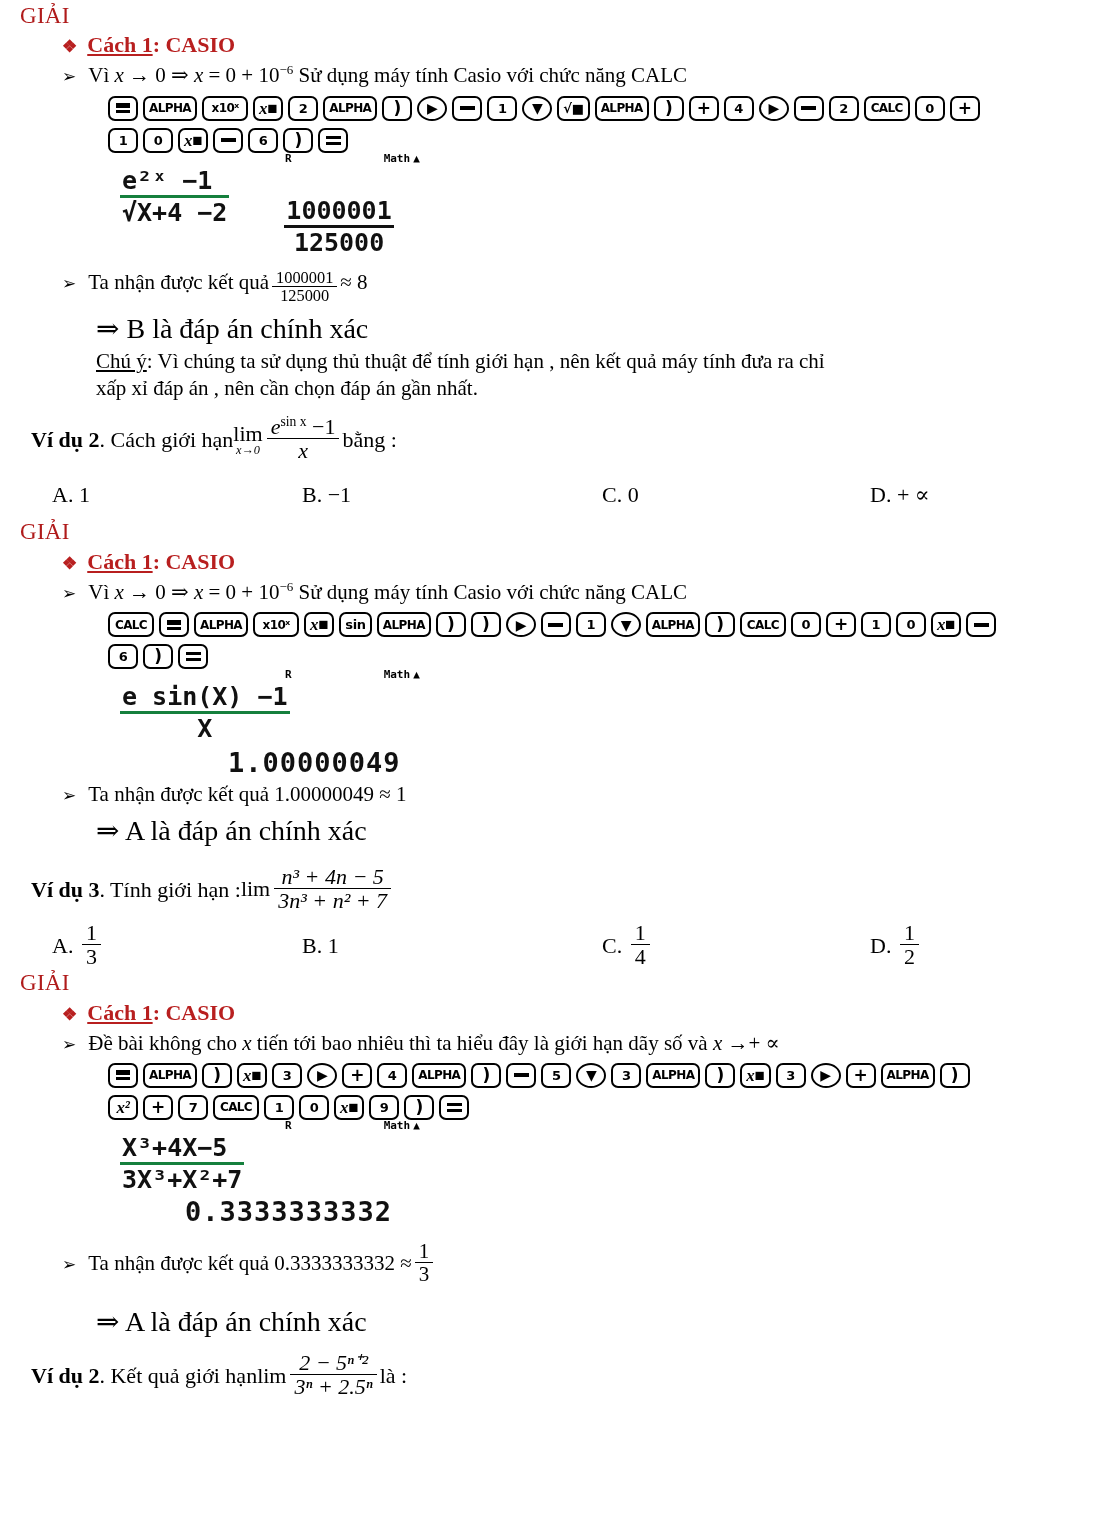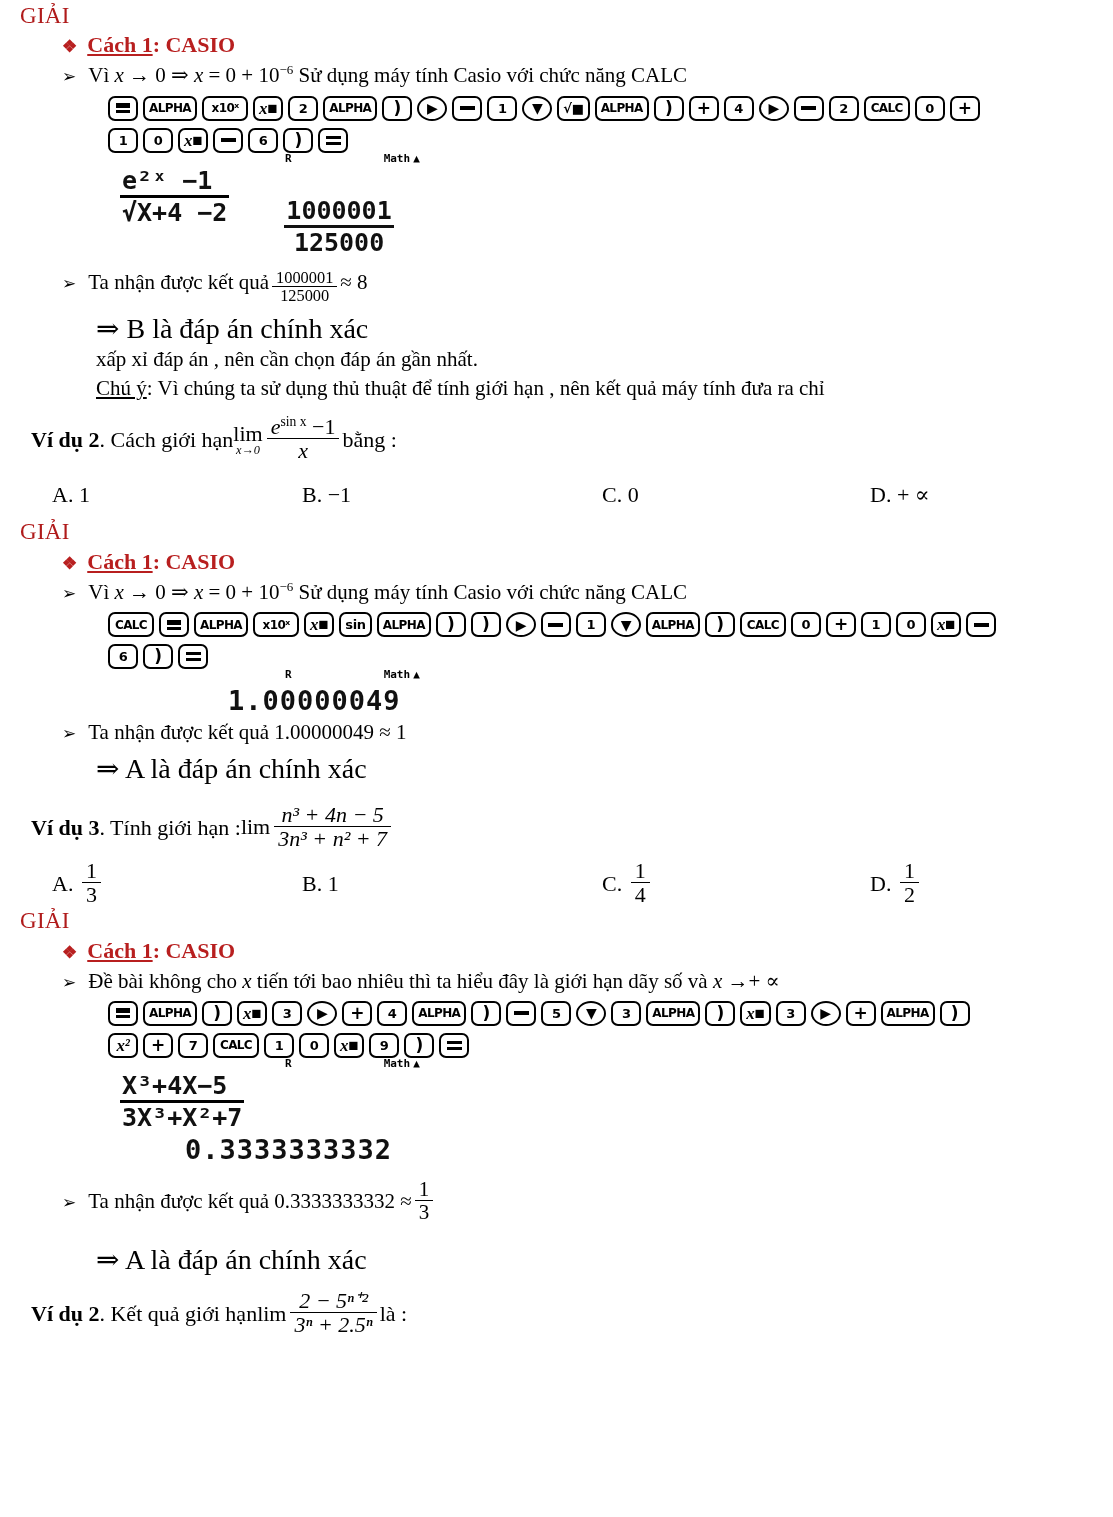--- a/index.html
+++ b/index.html
@@ -158,21 +158,21 @@
     font-weight: bold;
     color: #111;
     letter-spacing: 0px;
   }
   .lcdfrac {
     display: inline-block;
     text-align: left;
     line-height: 1.08;
     font-size: 25px;
   }
-  .lcdfrac .n { display:block; border-bottom: 3px solid #000000; padding: 0 2px 1px 2px; }
+  .lcdfrac .n { display:block; border-bottom: 3px solid #15803d; padding: 0 2px 1px 2px; }
   .lcdfrac .d { display:block; padding: 1px 2px 0 2px; text-align: center; }
   .lcdres { font-size: 27px; letter-spacing: 1px; }
   .lcdresfrac { display:inline-block; text-align:center; line-height:1.08; font-size:25px; }
   .lcdresfrac .n { display:block; border-bottom:3px solid #111; padding: 0 2px 1px 2px; }
   .lcdresfrac .d { display:block; padding: 1px 2px 0 2px; }
 
   .row { display: flex; align-items: flex-start; }
 </style>
 </head>
 <body>
@@ -270,24 +270,24 @@
       <span class="frac small">
         <span class="num">1000001</span>
         <span class="den">125000</span>
       </span>
       <span>≈</span>&nbsp;<span>8</span>
     </span>
   </div>
 
   <div class="indent-txt">⇒ B là đáp án chính xác</div>
 
-  <div class="indent-txt2" style="margin-top:0;">xấp xỉ đáp án , nên cần chọn đáp án gần nhất.</div>
   <div class="indent-txt2">
     <span class="note-head">Chú ý</span><span>: Vì chúng ta sử dụng thủ thuật để tính giới hạn , nên kết quả máy tính đưa ra chỉ</span>
   </div>
+  <div class="indent-txt2" style="margin-top:0;">xấp xỉ đáp án , nên cần chọn đáp án gần nhất.</div>
 
   
   <div class="vidu">
     <b>Ví dụ 2</b>
       <span>. Cách giới hạn </span>
     <span class="lim">
       <span class="lt">lim</span>
       <span class="lb"><i class="v">x→0</i></span>
     </span>
     <span class="frac">
@@ -364,20 +364,24 @@
     </div>
 
   <div style="margin-left:285px; margin-top:-1px; display:flex; gap:92px;">
     <span class="lcdind">R</span>
     <span class="lcdind">
       <span>Math</span>
       <span>▲</span>
     </span>
   </div>
 
+  <div style="margin-left:120px; margin-top:2px;" class="lcd lcdfrac">
+    <span class="n">e sin(X) −1</span>
+    <span class="d">X</span>
+  </div>
   <div class="lcd lcdres" style="margin-left:228px; margin-top:4px;">1.00000049</div>
 
   <div class="arrowline" style="margin-top:4px;">
     <span class="ar">➢</span>
     <span>Ta nhận được kết quả 1.00000049 ≈ 1</span>
   </div>
   <div class="indent-txt">⇒ A là đáp án chính xác</div>
 
   
   <div class="vidu" style="margin-top:14px;">

